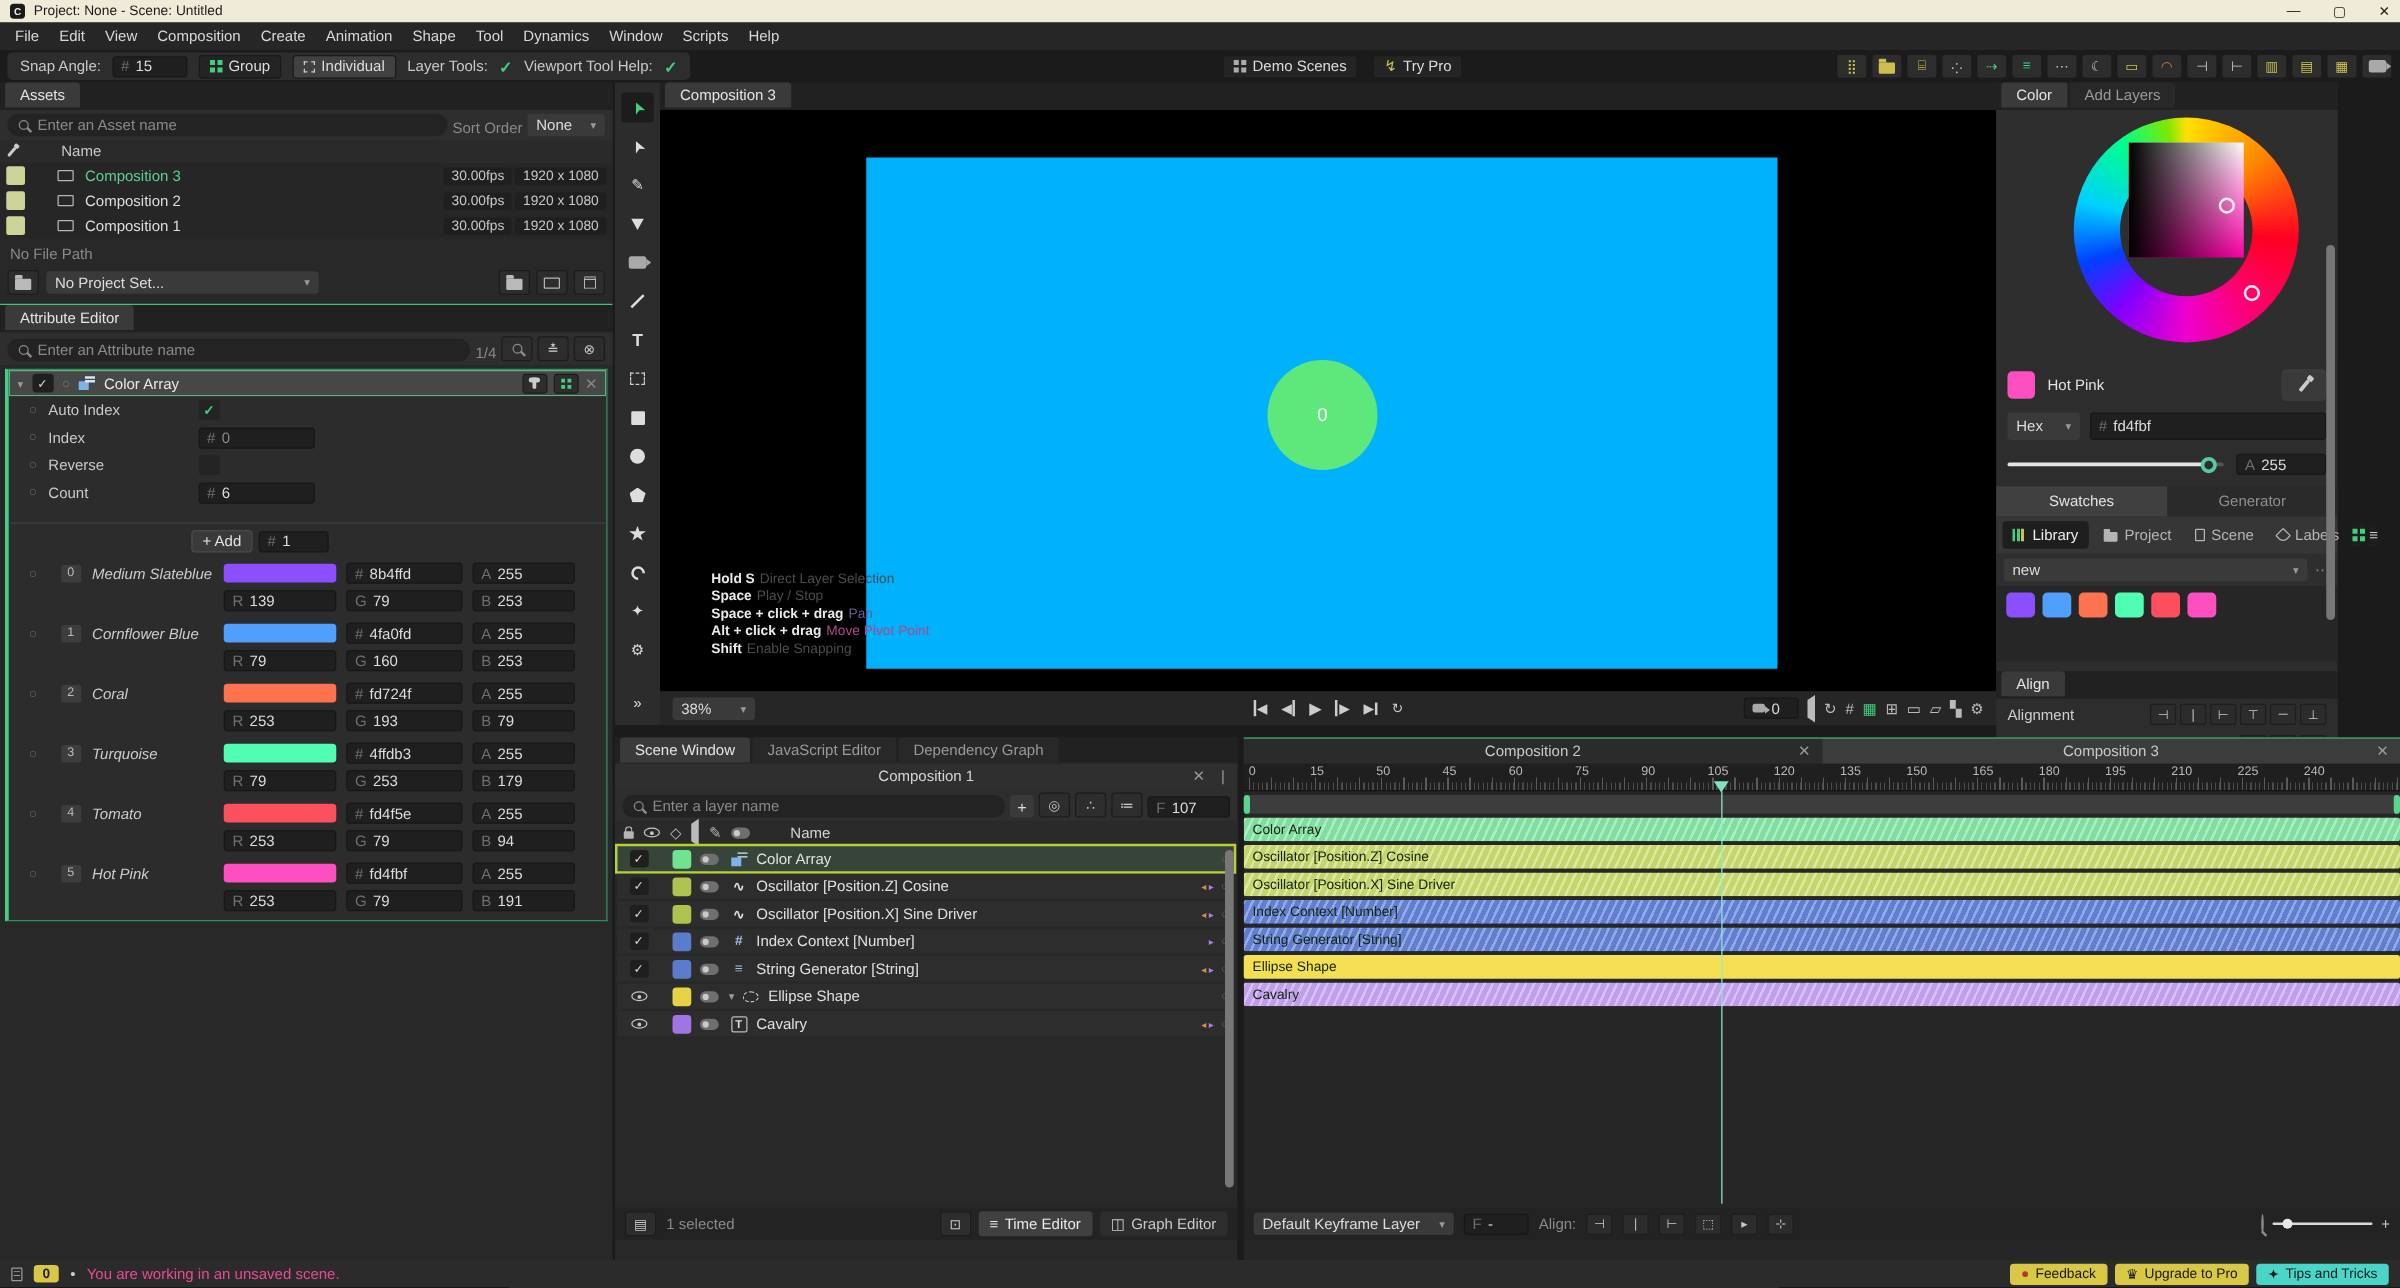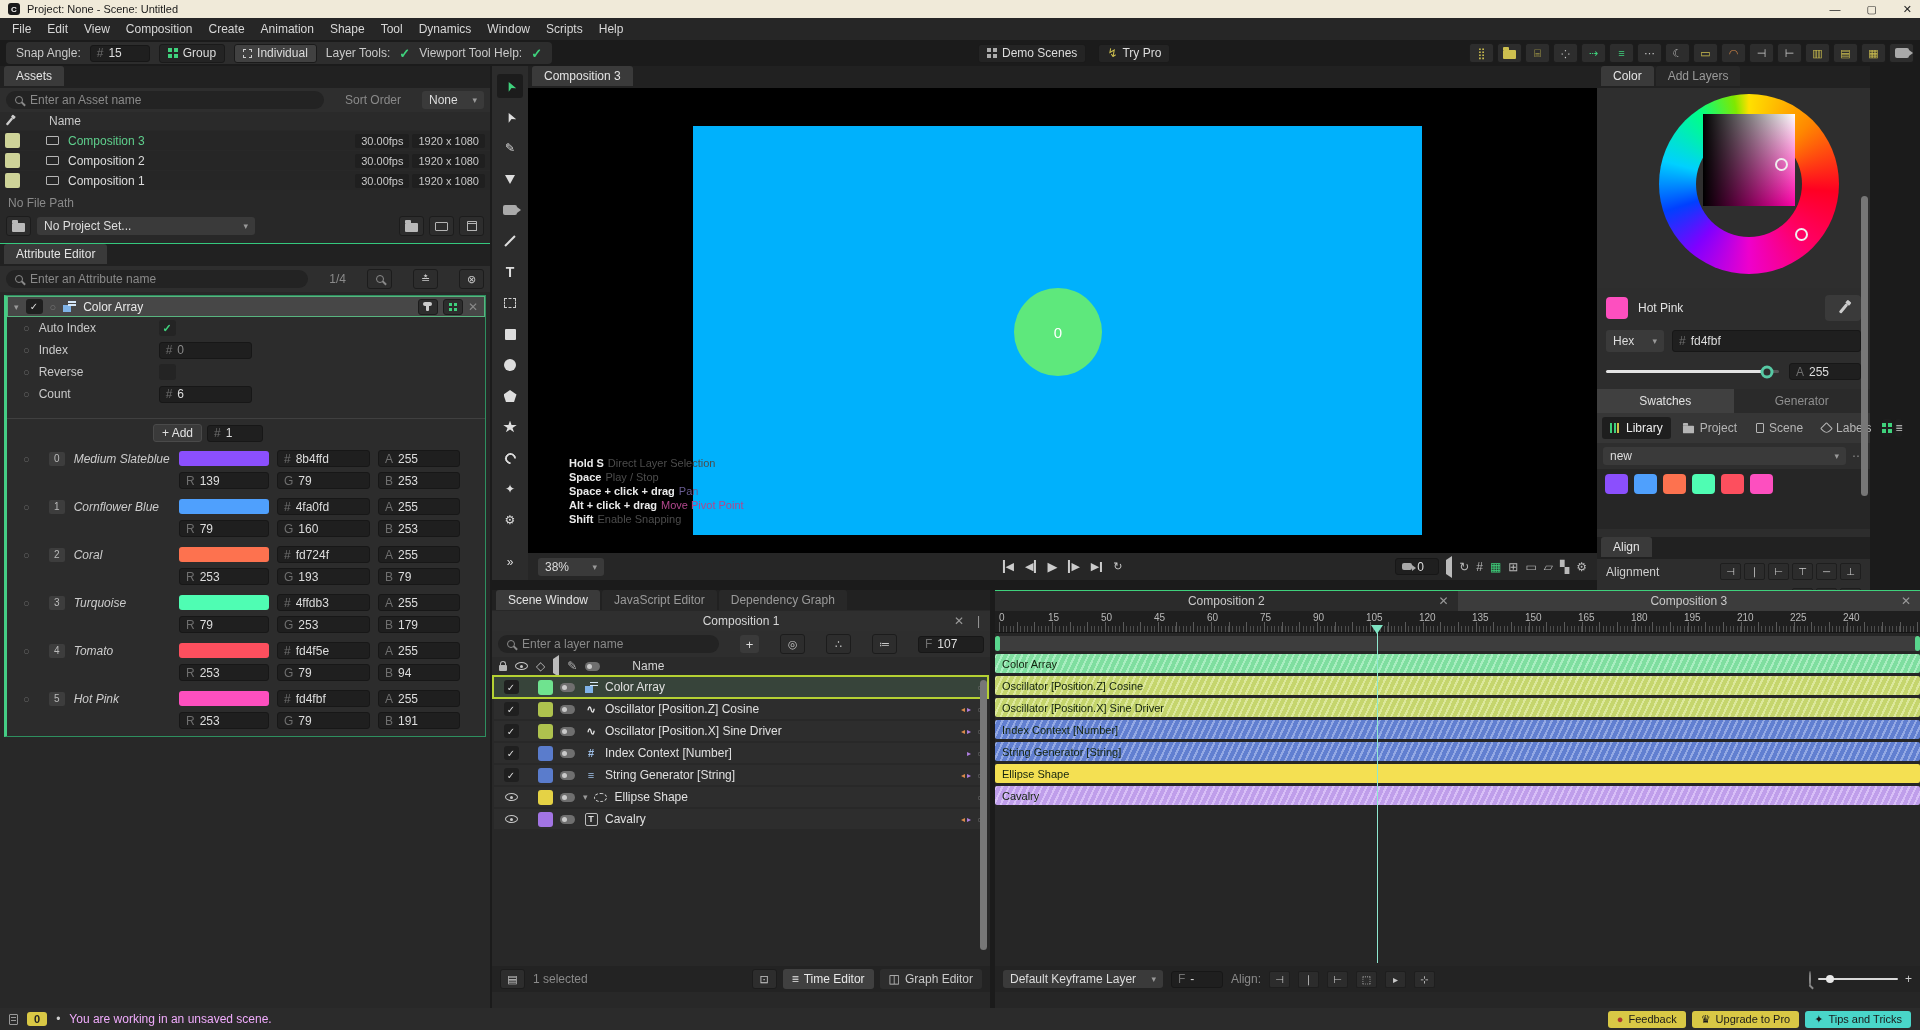--- a/index.html
+++ b/index.html
@@ -24,21 +24,21 @@
 .tb-center{position:absolute;left:978px;display:flex;gap:12px}
 .tb-right{position:absolute;right:6px;display:flex;gap:3px;align-items:center}
 .ibtn{min-width:25px;height:20px;background:#2d2d2d;border:1px solid #1c1c1c;border-radius:3px;display:flex;align-items:center;justify-content:center;font-size:11px;color:#c9c9c9;padding:0 3px}
 .yel{color:#cdbf4f}.grn{color:#3fd17c}.org{color:#d98a4a}
 
 .tabbar{height:22px;background:#212121;display:flex;padding-left:4px;gap:2px}
 .tab{height:20px;padding:0 12px;display:flex;align-items:center;border-radius:3px 3px 0 0;color:#9a9a9a;background:#282828}
 .tab.on{background:#3a3a3a;color:#e4e4e4}
 
 .left{position:absolute;top:66px;left:0;width:490px;bottom:22px;background:#282828}
-.srow{display:flex;align-items:center;gap:21px;padding:3px 6px;background:#2e2e2e}
+.srow{display:flex;align-items:flex-end;gap:4px;padding:3px 6px;background:#2e2e2e}
 .search{flex:1;height:18px;background:#232323;border-radius:10px;display:flex;align-items:center;padding:0 9px;gap:7px;border:none;color:#ccc}
 .search input{flex:1;background:transparent;border:none;outline:none;color:#ccc;font-size:12px;font-family:"Liberation Sans",sans-serif}
 .search input::placeholder{color:#8a8a8a}
 .mag{width:8px;height:8px;border:1.5px solid #8a8a8a;border-radius:50%;position:relative;flex:none}
 .mag::after{content:"";position:absolute;width:5px;height:1.5px;background:#8a8a8a;transform:rotate(45deg);right:-4px;bottom:-1px}
 .dd{background:#3a3a3a;border-radius:3px;height:18px;display:flex;align-items:center;padding:0 7px;gap:8px;color:#ddd}
 .cdown{font-size:9px;color:#9a9a9a}
 .thead{display:flex;align-items:center;height:18px;padding:0 8px;color:#c9c9c9;background:#2a2a2a;gap:8px}
 .arow{display:flex;align-items:center;height:19px;background:#262626;margin-top:1px;padding:0 5px}
 .asw{width:15px;height:15px;border-radius:2px;background:#ced398;margin-right:26px;flex:none}
@@ -1038,21 +1038,21 @@
         <span class="tlslider"></span>
         <span style="color:#ccc">+</span>
       </span>
     </div>
   </div>
 
   <div class="status">
     <span class="doc2"></span>
     <span class="badge">0</span>
     <span style="color:#cfcfcf">•</span>
-    <span style="color:#f0abfc">You are working in an unsaved scene.</span>
+    <span style="color:#ec4899">You are working in an unsaved scene.</span>
     <span style="margin-left:auto;display:flex;gap:6px">
       <span class="sbtn y">
           <span style="color:#b03a2e">●</span>
           <span>Feedback</span>
         </span>
       <span class="sbtn y">
           <span>♛</span>
           <span>Upgrade to Pro</span>
         </span>
       <span class="sbtn c">

